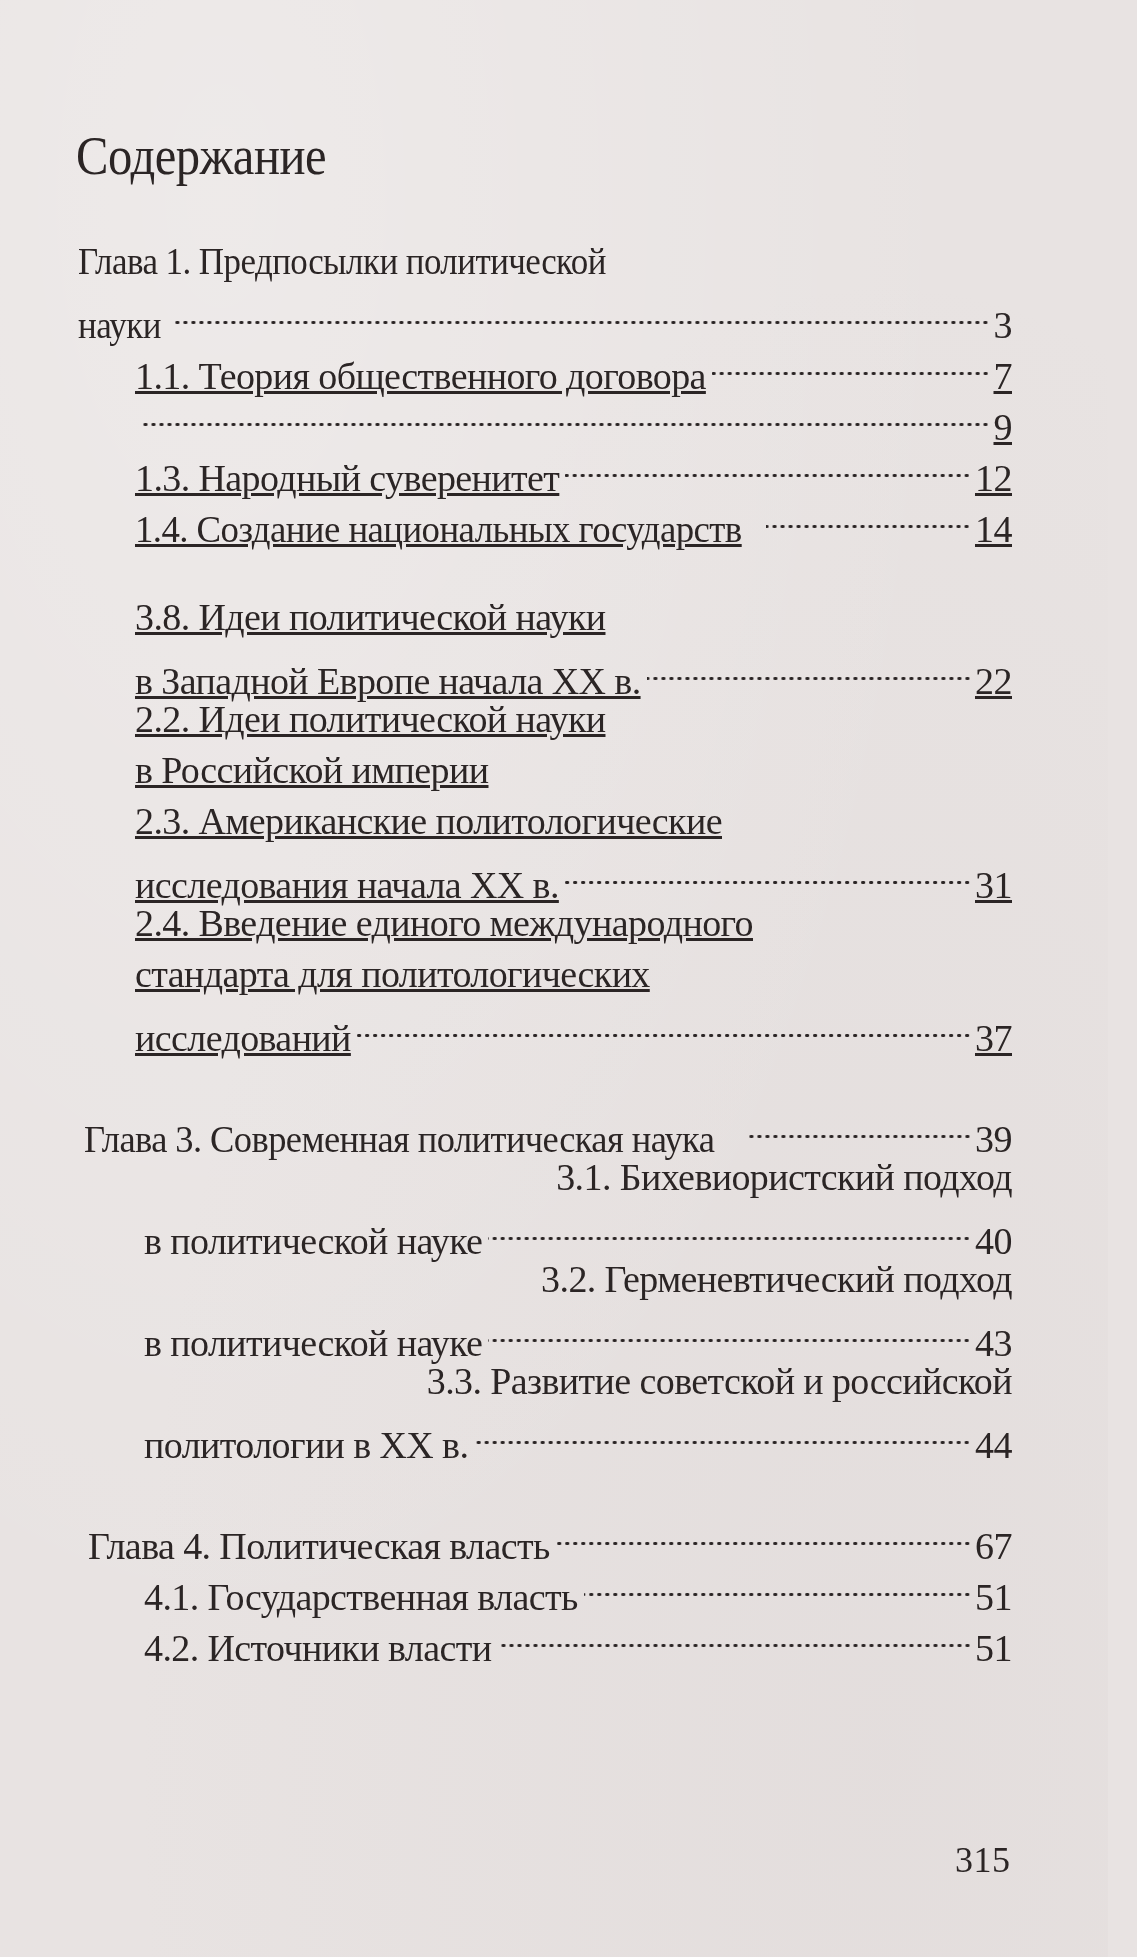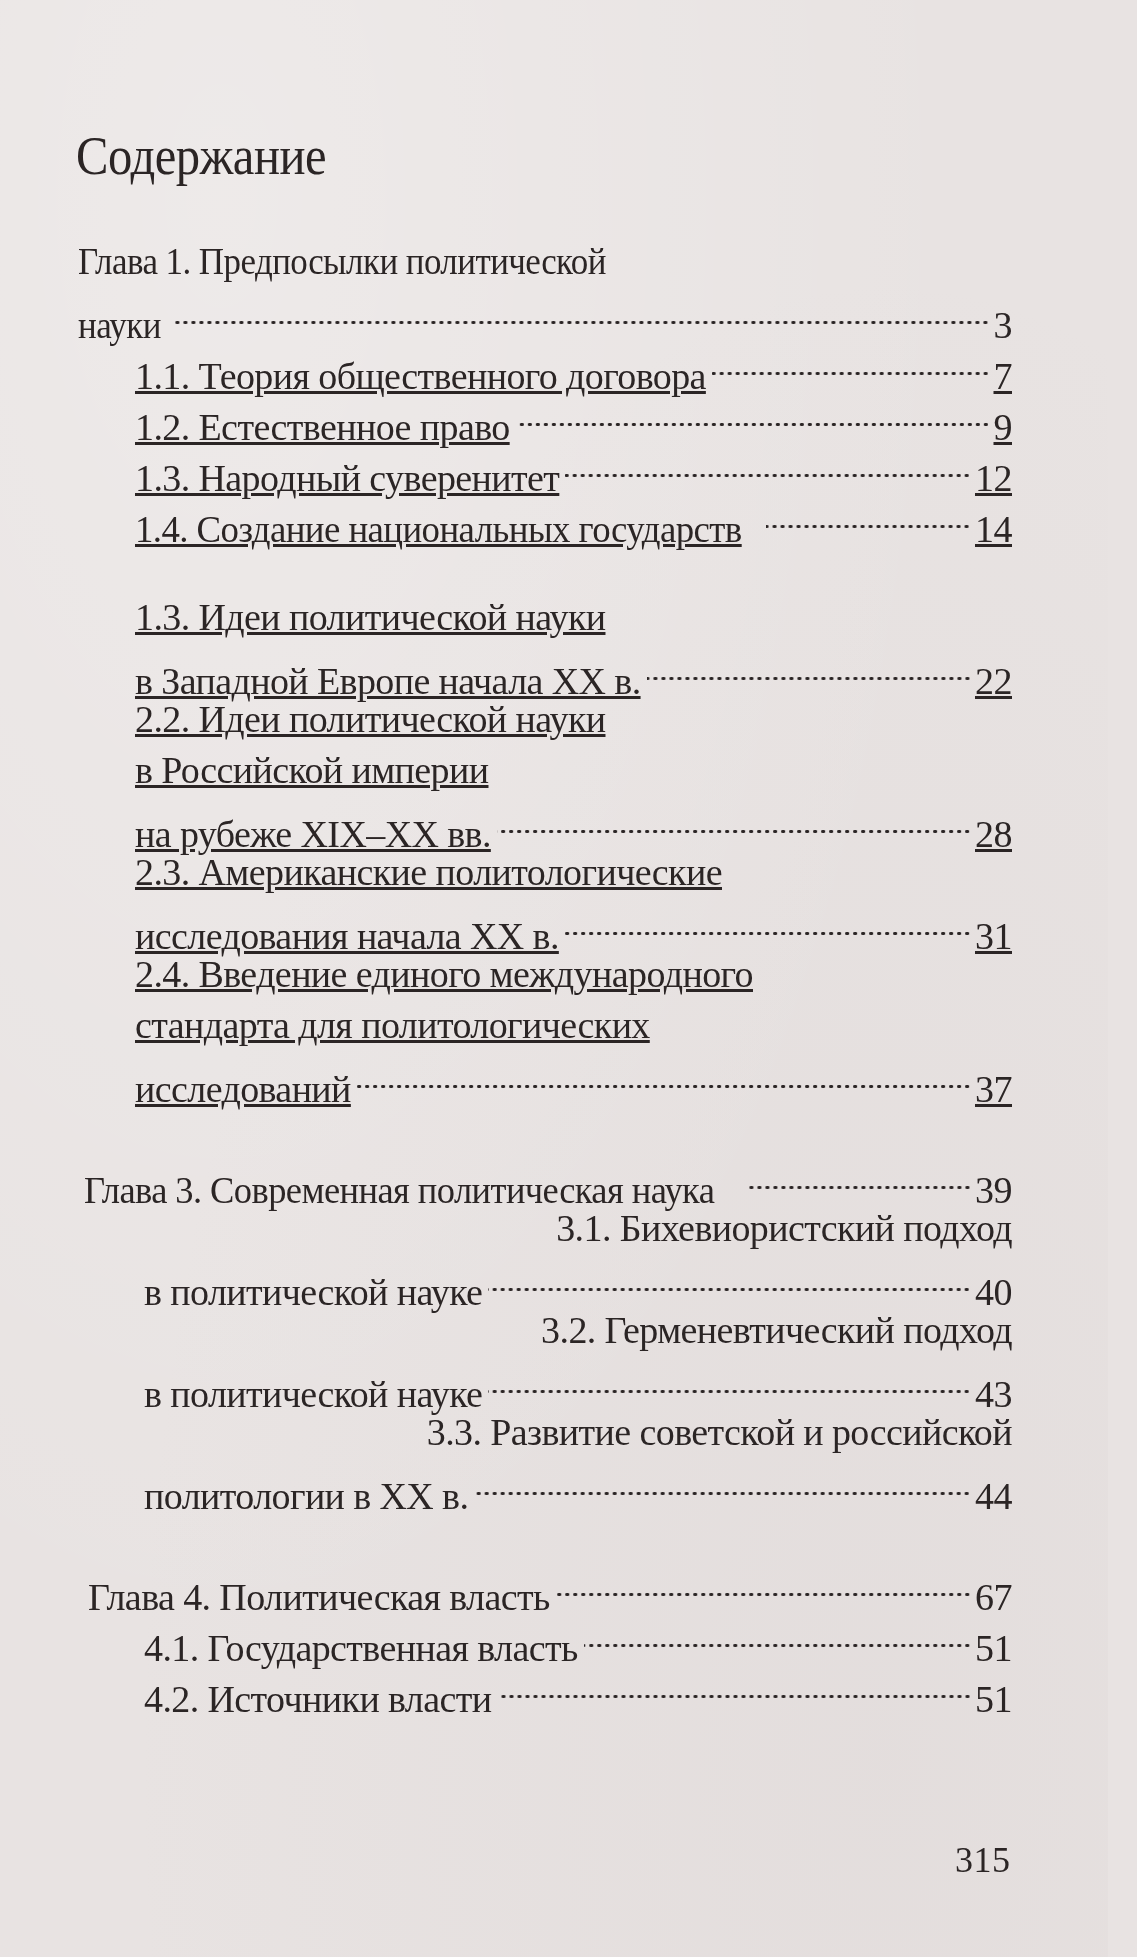--- a/index.html
+++ b/index.html
@@ -110,55 +110,49 @@
         <span class="text" style="transform:scaleX(0.92)">науки</span>
         <span class="leader"></span>
         <span class="pagenum">3</span>
       </div>
       <div class="line sub">
         <span class="text">1.1. Теория общественного договора</span>
         <span class="leader"></span>
         <span class="pagenum">7</span>
       </div>
       <div class="line sub">
-        <span class="text">1.2. Естественное право</span>
         <span class="leader"></span>
         <span class="pagenum">9</span>
       </div>
       <div class="line sub">
         <span class="text">1.3. Народный суверенитет</span>
         <span class="leader"></span>
         <span class="pagenum">12</span>
       </div>
       <div class="line sub">
         <span class="text" style="transform:scaleX(0.97)">1.4. Создание национальных государств</span>
         <span class="leader"></span>
         <span class="pagenum">14</span>
       </div>
     </div>
 
     <div class="group">
       <div class="line sub">
-        <span class="text">1.3. Идеи политической науки</span>
+        <span class="text">3.8. Идеи политической науки</span>
       </div>
       <div class="line sub">
         <span class="text">в Западной Европе начала XX в.</span>
         <span class="leader"></span>
         <span class="pagenum">22</span>
       </div>
       <div class="line sub">
         <span class="text">2.2. Идеи политической науки</span>
       </div>
       <div class="line sub">
         <span class="text">в Российской империи</span>
-      </div>
-      <div class="line sub">
-        <span class="text">на рубеже XIX–XX вв.</span>
-        <span class="leader"></span>
-        <span class="pagenum">28</span>
       </div>
       <div class="line sub">
         <span class="text">2.3. Американские политологические</span>
       </div>
       <div class="line sub">
         <span class="text">исследования начала XX в.</span>
         <span class="leader"></span>
         <span class="pagenum">31</span>
       </div>
       <div class="line sub">

